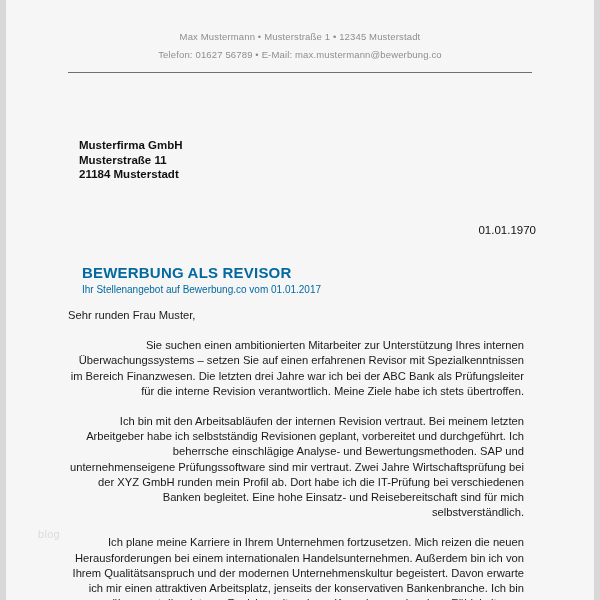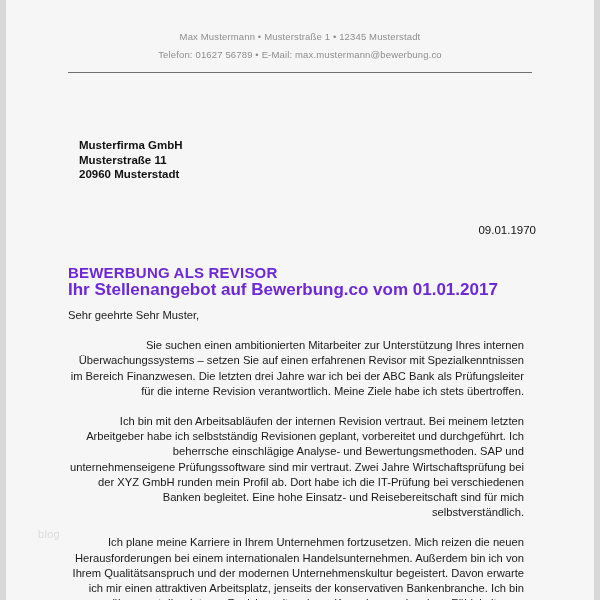--- a/index.html
+++ b/index.html
@@ -63,34 +63,34 @@
     position: absolute;
     right: 58px;
     top: 224px;
     font-size: 11.5px;
     color: #111111;
     white-space: nowrap;
   }
 
   .subject {
     position: absolute;
-    left: 62px;
+    left: 76px;
     top: 264px;
-    color: #6d28d9;
+    color: #0369a1;
   }
   .subject-title {
     font-size: 15px;
     font-weight: bold;
     letter-spacing: 0.2px;
     line-height: 18px;
     white-space: nowrap;
   }
   .subject-ref {
-    font-size: 17px;
-    font-weight: bold;
+    font-size: 10px;
+    font-weight: normal;
     line-height: 15px;
     white-space: nowrap;
   }
 
   .body {
     position: absolute;
     left: 62px;
     top: 308px;
     width: 456px;
     color: #1a1a1a;
@@ -123,32 +123,32 @@
   <div class="letterhead">
     <div class="letterhead-line">Max Mustermann • Musterstraße 1 • 12345 Musterstadt</div>
     <div class="letterhead-line">Telefon: 01627 56789 • E-Mail: max.mustermann@bewerbung.co</div>
   </div>
 
   <div class="rule"></div>
 
   <div class="recipient">
     <div>Musterfirma GmbH</div>
     <div>Musterstraße 11</div>
-    <div>20960 Musterstadt</div>
+    <div>21184 Musterstadt</div>
   </div>
 
-  <div class="date">09.01.1970</div>
+  <div class="date">01.01.1970</div>
 
   <div class="subject">
     <div class="subject-title">BEWERBUNG ALS REVISOR</div>
     <div class="subject-ref">Ihr Stellenangebot auf Bewerbung.co vom 01.01.2017</div>
   </div>
 
   <div class="body">
-    <p class="salutation">Sehr geehrte Sehr Muster,</p>
+    <p class="salutation">Sehr runden Frau Muster,</p>
     <p class="para">Sie suchen einen ambitionierten Mitarbeiter zur Unterstützung Ihres internen Überwachungssystems – setzen Sie auf einen erfahrenen Revisor mit Spezialkenntnissen im Bereich Finanzwesen. Die letzten drei Jahre war ich bei der ABC Bank als Prüfungsleiter für die interne Revision verantwortlich. Meine Ziele habe ich stets übertroffen.</p>
     <p class="para">Ich bin mit den Arbeitsabläufen der internen Revision vertraut. Bei meinem letzten Arbeitgeber habe ich selbstständig Revisionen geplant, vorbereitet und durchgeführt. Ich beherrsche einschlägige Analyse- und Bewertungsmethoden. SAP und unternehmenseigene Prüfungssoftware sind mir vertraut. Zwei Jahre Wirtschaftsprüfung bei der XYZ GmbH runden mein Profil ab. Dort habe ich die IT-Prüfung bei verschiedenen Banken begleitet. Eine hohe Einsatz- und Reisebereitschaft sind für mich selbstverständlich.</p>
     <p class="para">Ich plane meine Karriere in Ihrem Unternehmen fortzusetzen. Mich reizen die neuen Herausforderungen bei einem internationalen Handelsunternehmen. Außerdem bin ich von Ihrem Qualitätsanspruch und der modernen Unternehmenskultur begeistert. Davon erwarte ich mir einen attraktiven Arbeitsplatz, jenseits der konservativen Bankenbranche. Ich bin überzeugt, Ihre interne Revision mit meinem Know-how und meinen Fähigkeiten zu bereichern!</p>
 
   </div>
 
   <div class="watermark">blog</div>
 
 </div>
 

